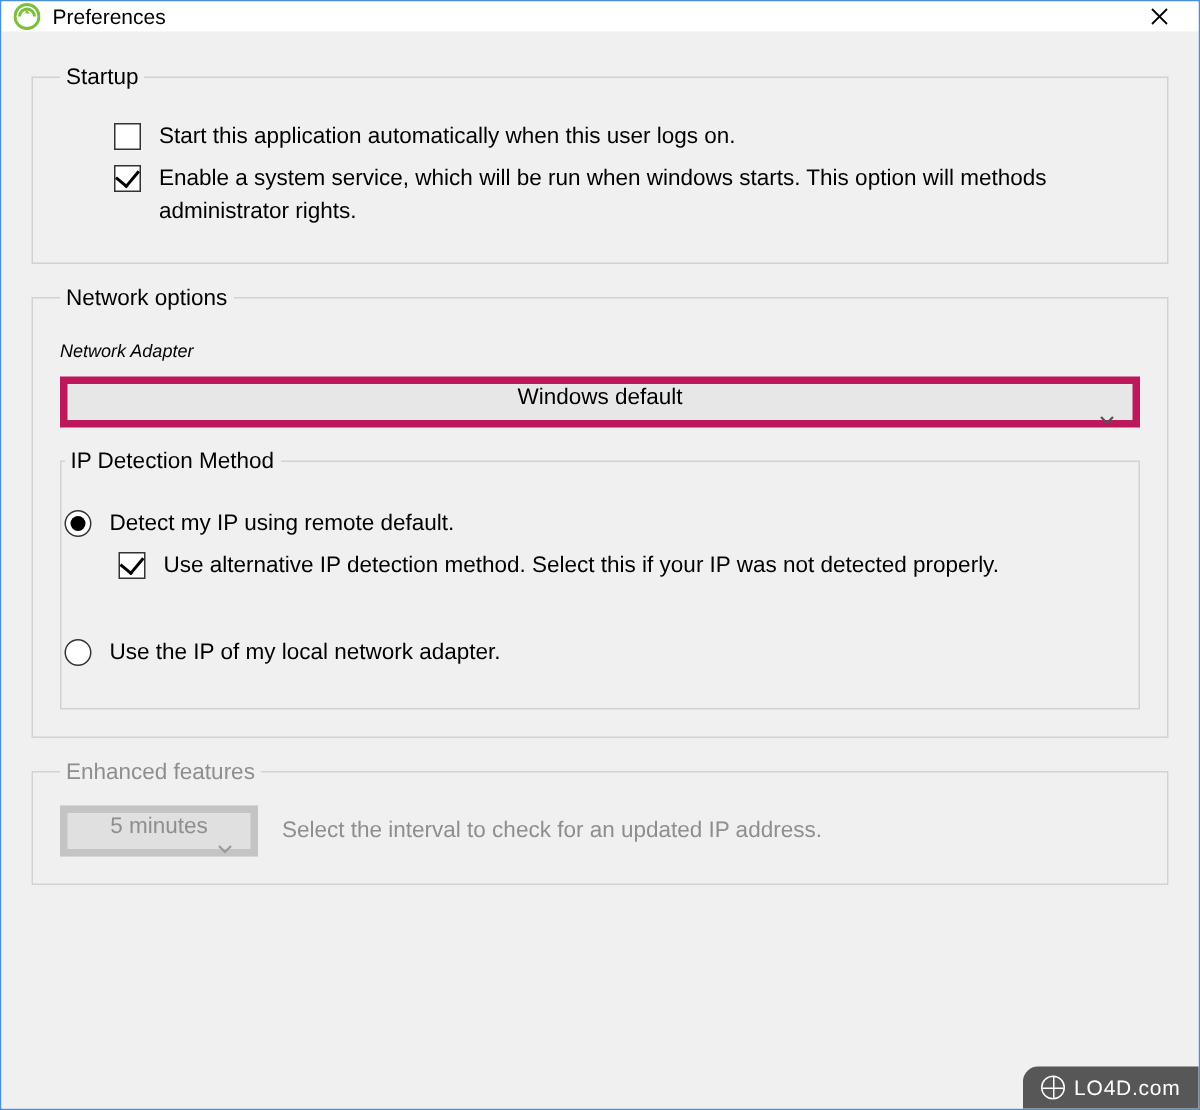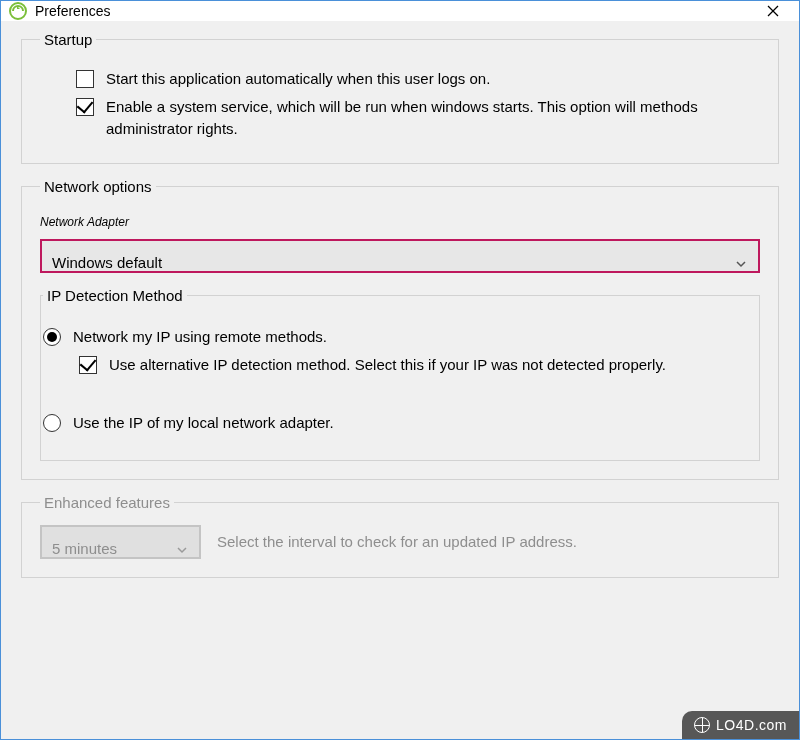--- a/index.html
+++ b/index.html
@@ -55,21 +55,21 @@
     cursor: pointer;
   }
   .content {
     flex: 1;
     padding: 10px 20px 0 20px;
     background: #f0f0f0;
     overflow: hidden;
   }
   fieldset.group {
     border: 1px solid #d2d2d2;
-    margin: 0 0 14px 0;
+    margin: 12px 0 14px 0;
     padding: 14px 18px 18px 18px;
     position: relative;
   }
   fieldset.group > legend {
     padding: 0 4px;
     font-size: 15px;
     color: #000;
   }
   fieldset.group.disabled > legend { color: #8e8e8e; }
   .row {
@@ -112,29 +112,30 @@
     color: #000;
   }
   .section-label {
     margin: 6px 0 10px 0;
     font-size: 12px;
     font-style: italic;
   }
   .select {
     width: 100%;
     height: 34px;
-    border: 2px solid #be185d;
+    border: 5px solid #be185d;
     background: #e7e7e7;
     display: flex;
-    align-items: flex-end;
+    align-items: center;
     padding: 0 10px;
     cursor: pointer;
     position: relative;
-  }
-  .select.small { width: 161px; }
+    flex-direction: column;
+  }
+  .select.small { width: 132px; }
   .select .caret {
     margin-left: auto;
     display: inline-flex;
   }
   .select.disabled {
     color: #8e8e8e;
     background: #e0e0e0;
     border-color: #c4c4c4;
     cursor: default;
   }
@@ -236,21 +237,21 @@
             <polyline points="3,5 7,9 11,5" fill="none" stroke="#555" stroke-width="1.5"></polyline>
           </svg>
         </span>
       </div>
 
       <fieldset class="inner">
         <legend>IP Detection Method</legend>
 
         <div class="row">
           <span class="rb checked" id="rb-remote"></span>
-          <span class="lbl">Network my IP using remote methods.</span>
+          <span class="lbl">Detect my IP using remote default.</span>
         </div>
 
         <div class="row indent">
           <span class="cb checked" id="cb-alt"></span>
           <span class="lbl">Use alternative IP detection method. Select this if your IP was not detected properly.</span>
         </div>
 
         <div class="gap"></div>
 
         <div class="row">

